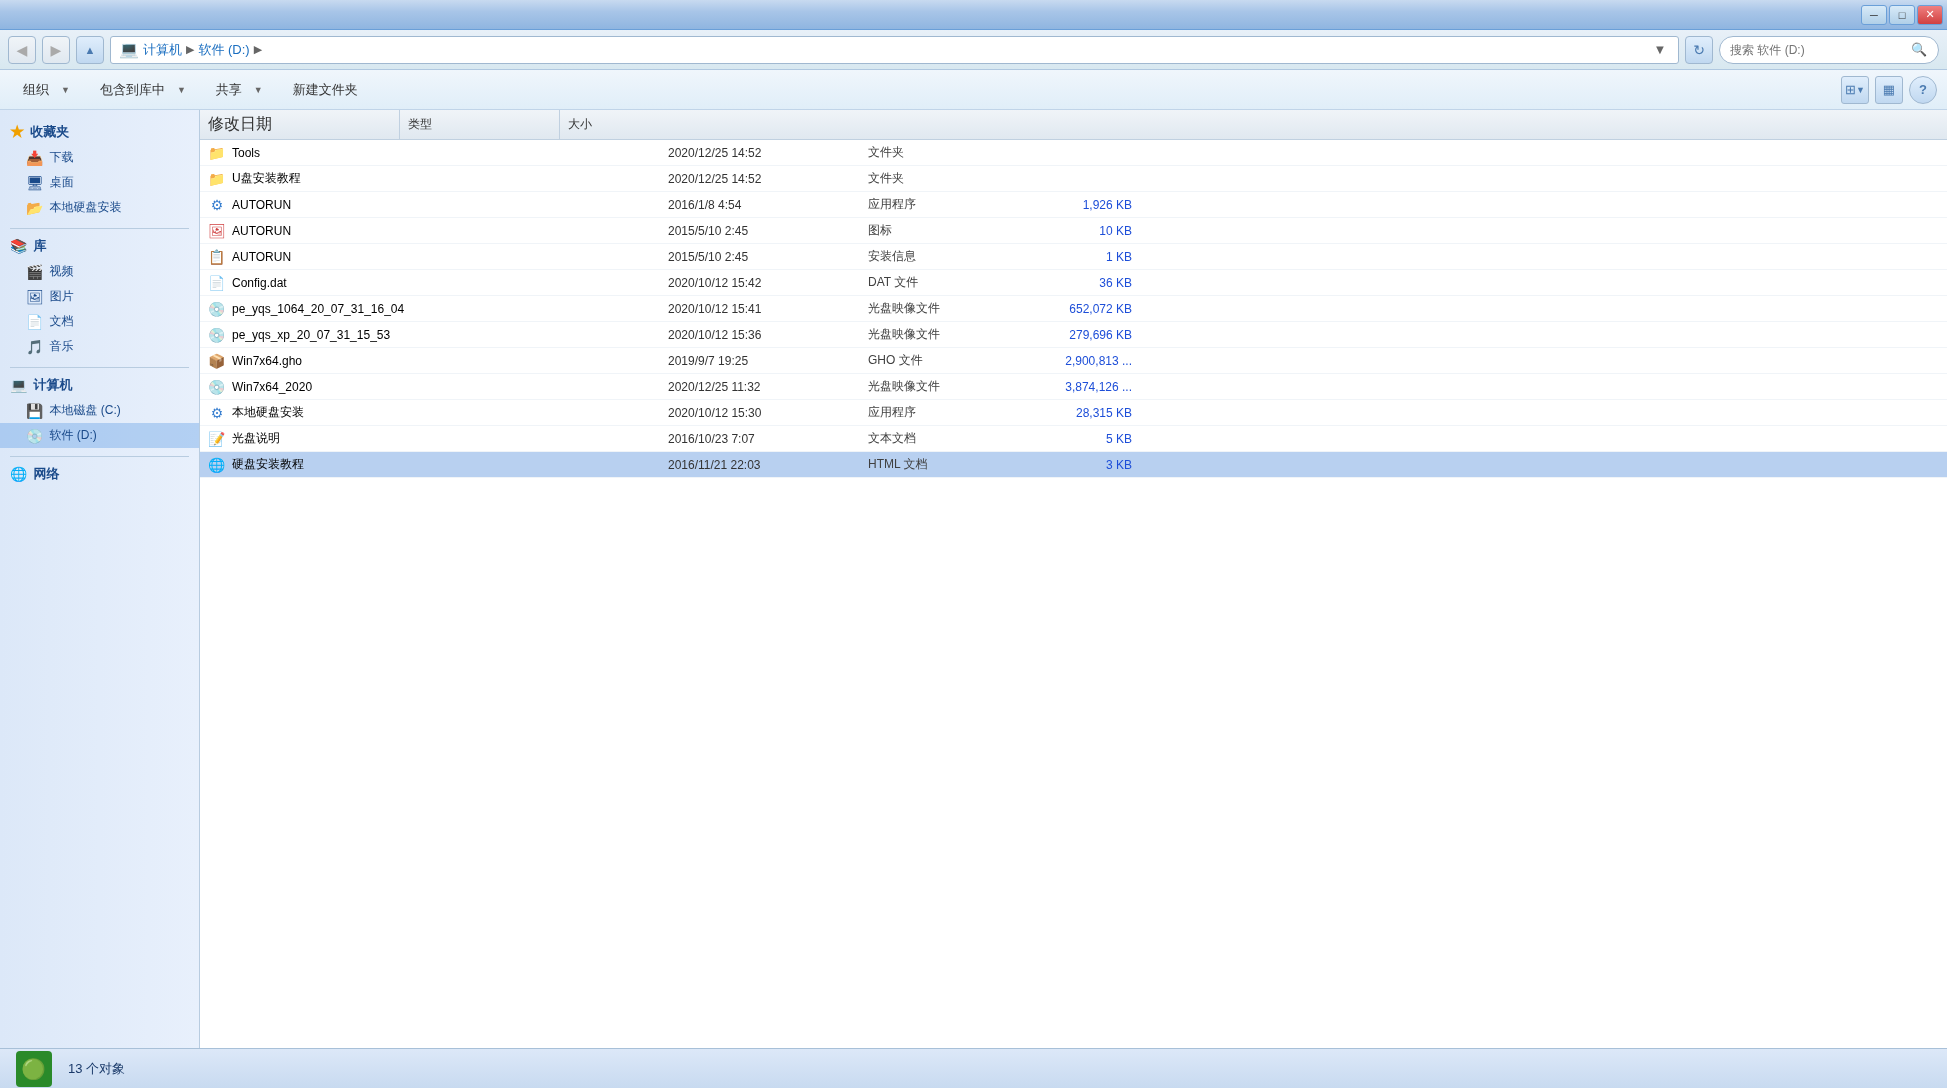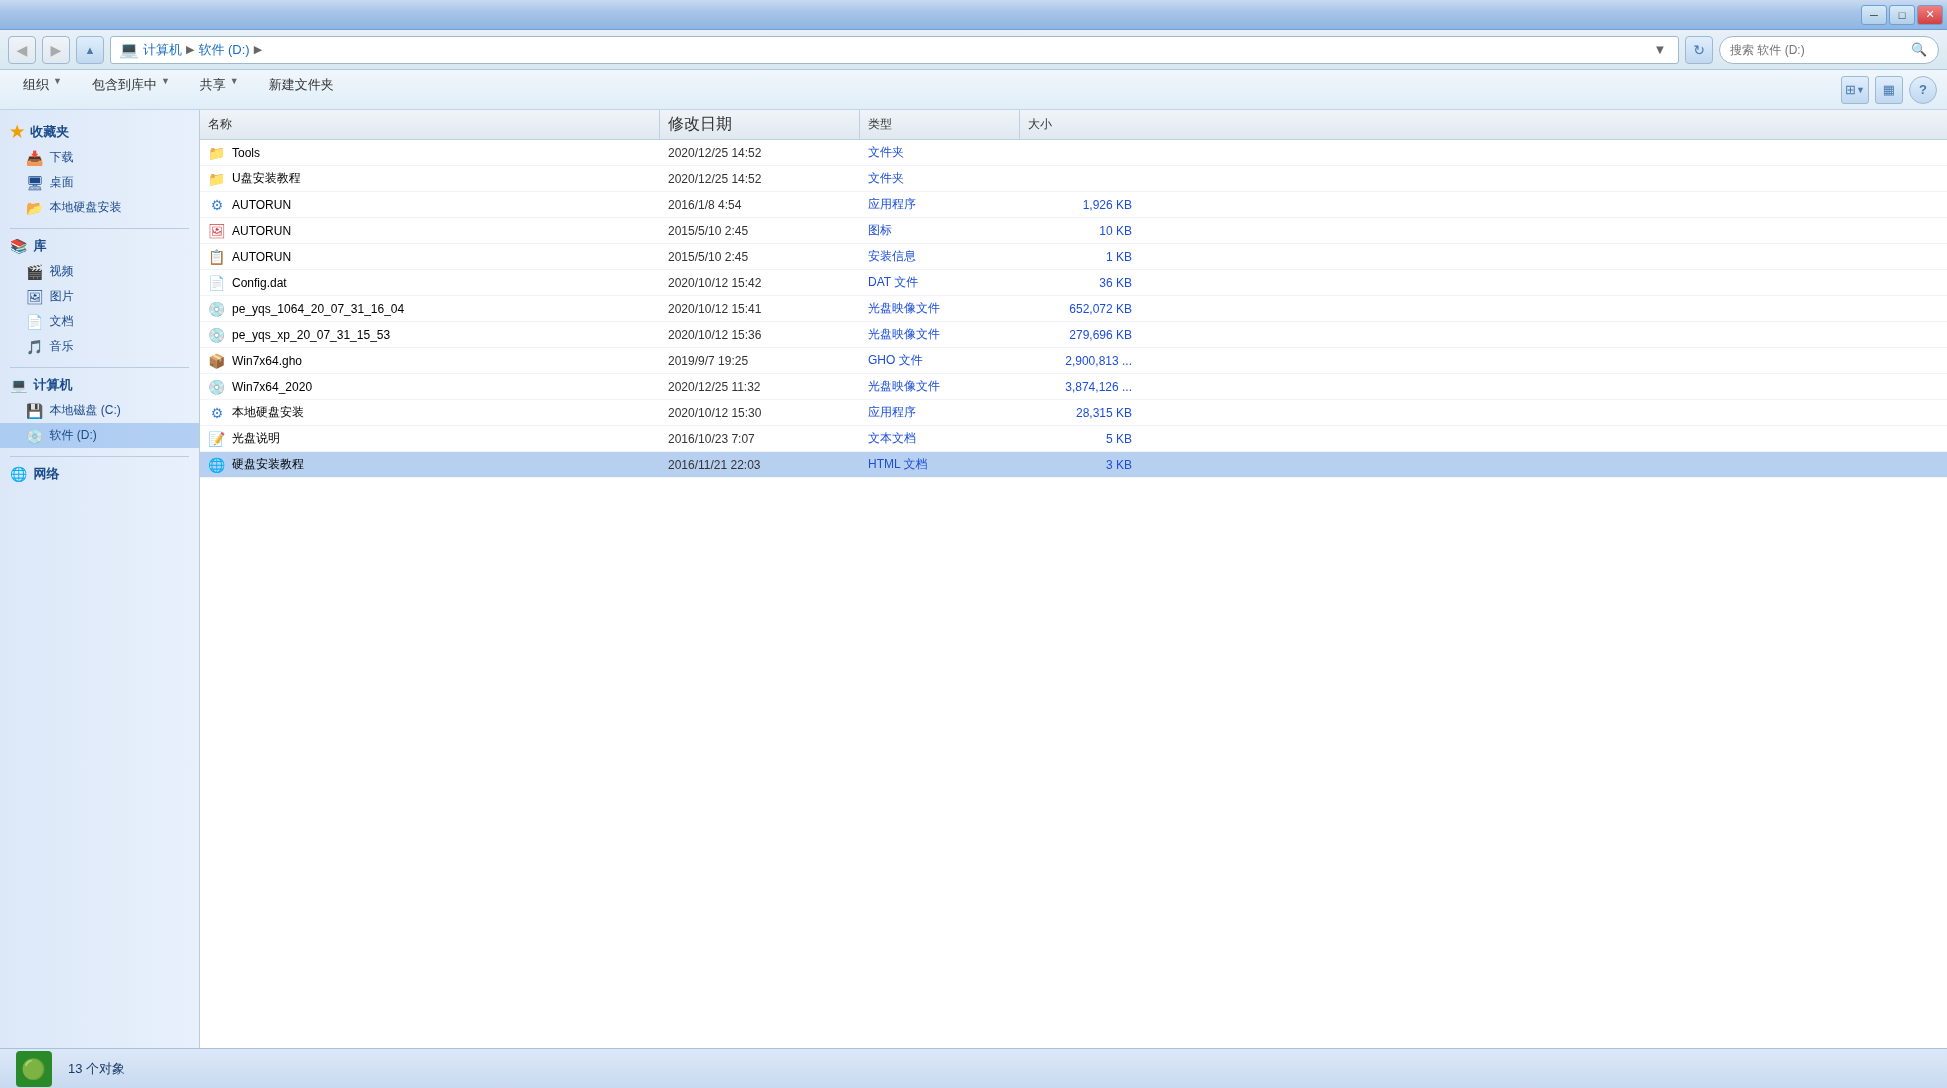--- a/index.html
+++ b/index.html
@@ -149,21 +149,22 @@
       border-bottom: 1px solid #c0d4e8;
     }
     .toolbar-btn {
       height: 30px;
       padding: 0 12px;
       border: 1px solid transparent;
       border-radius: 3px;
       background: transparent;
       cursor: pointer;
       display: flex;
-      gap: 4px;
+      align-items: center;
+      gap: 12px;
       font-size: 13px;
       color: #333;
     }
     .toolbar-btn .arrow {
       font-size: 9px;
       color: #666;
     }
     .toolbar-spacer { flex: 1; }
     .toolbar-right {
       display: flex;
@@ -349,21 +350,21 @@
     .file-row .cell-date {
       width: 200px;
       padding: 0 8px;
       font-size: 12px;
       color: #333;
     }
     .file-row .cell-type {
       width: 160px;
       padding: 0 8px;
       font-size: 12px;
-      color: #1d4ed8;
+      color: #404040;
     }
     .file-row .cell-size {
       width: 120px;
       padding: 0 8px;
       font-size: 12px;
       color: #1d4ed8;
       text-align: right;
     }
     .file-icon {
       width: 18px;
@@ -538,21 +539,20 @@
         <span class="folder-icon">🌐</span>
         <span>网络</span>
       </div>
     </div>
 
   </div>
 
   <div class="file-area">
 
     <div class="column-header">
-      <div class="col-name">名称</div>
       <div class="col-date">修改日期</div>
       <div class="col-type">类型</div>
       <div class="col-size">大小</div>
     </div>
 
     <div class="file-list" id="file-list">
         <div class="file-row">
     <div class="cell-name">
       <span class="file-icon" style="color:#f0b820">📁</span>
       <span>Tools</span>

